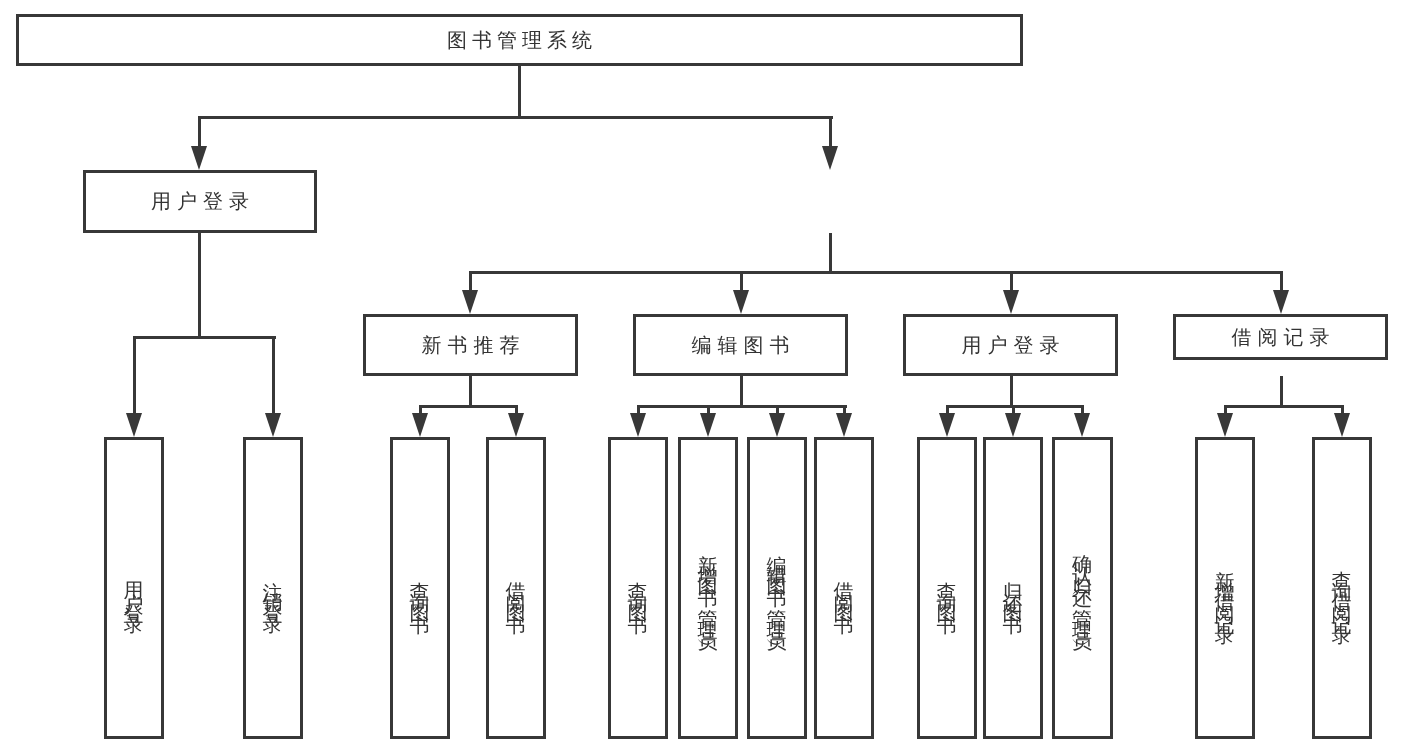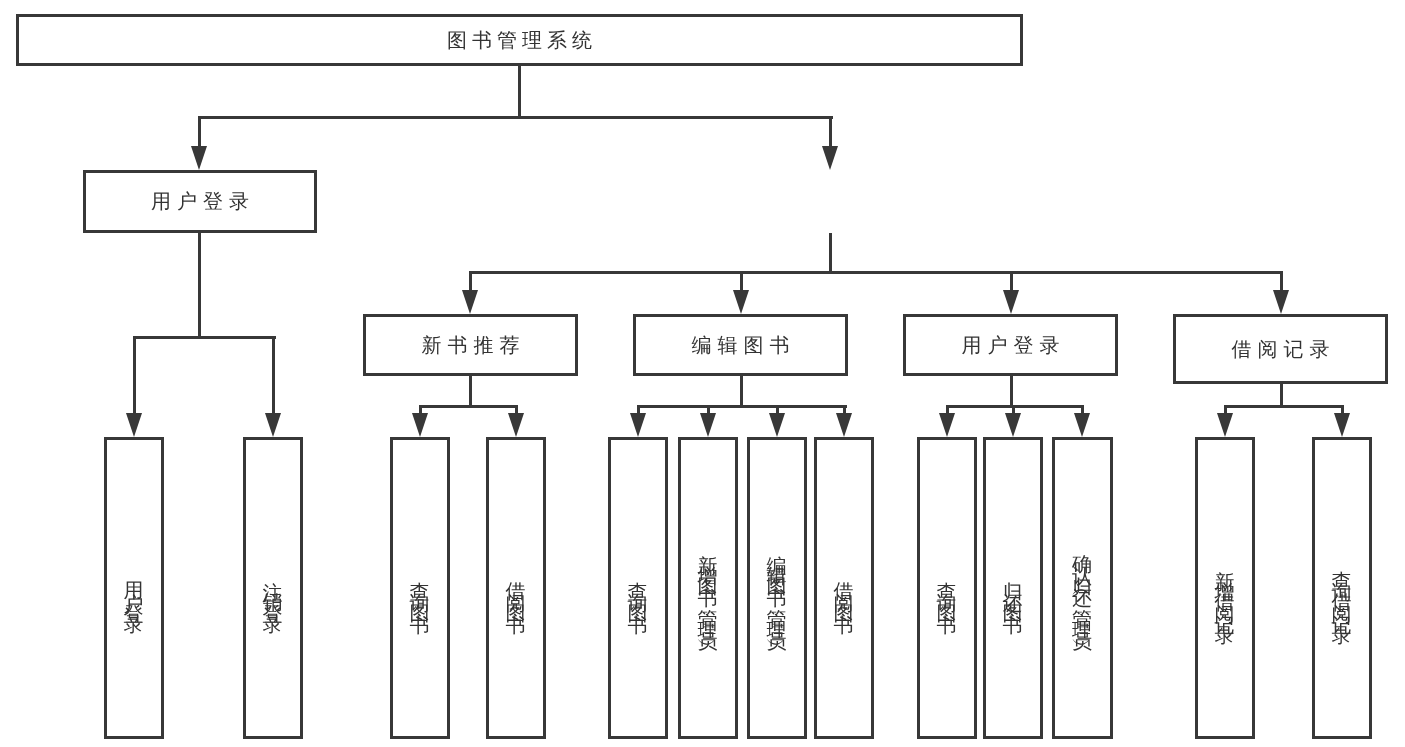--- a/index.html
+++ b/index.html
@@ -99,21 +99,21 @@
   <div class="vl" style="left:1341px;top:405px;width:3px;height:12px"></div>
   <div class="ah" style="left:1334px;top:413px"></div>
 
   <div class="box root" style="left:16px;top:14px;width:1007px;height:52px">图书管理系统</div>
 
   <div class="box" style="left:83px;top:170px;width:234px;height:63px">用户登录</div>
 
   <div class="box" style="left:363px;top:314px;width:215px;height:62px">新书推荐</div>
   <div class="box" style="left:633px;top:314px;width:215px;height:62px">编辑图书</div>
   <div class="box" style="left:903px;top:314px;width:215px;height:62px">用户登录</div>
-  <div class="box" style="left:1173px;top:314px;width:215px;height:70px">借阅记录</div>
+  <div class="box" style="left:1173px;top:314px;width:215px;height:46px">借阅记录</div>
 
   <div class="vbox" style="left:104px;top:437px;width:60px;height:302px">用户登录</div>
   <div class="vbox" style="left:243px;top:437px;width:60px;height:302px">注销登录</div>
 
   <div class="vbox" style="left:390px;top:437px;width:60px;height:302px">查询图书</div>
   <div class="vbox" style="left:486px;top:437px;width:60px;height:302px">借阅图书</div>
 
   <div class="vbox" style="left:608px;top:437px;width:60px;height:302px">查询图书</div>
   <div class="vbox" style="left:678px;top:437px;width:60px;height:302px">新增图书（管理员）</div>
   <div class="vbox" style="left:747px;top:437px;width:60px;height:302px">编辑图书（管理员）</div>

